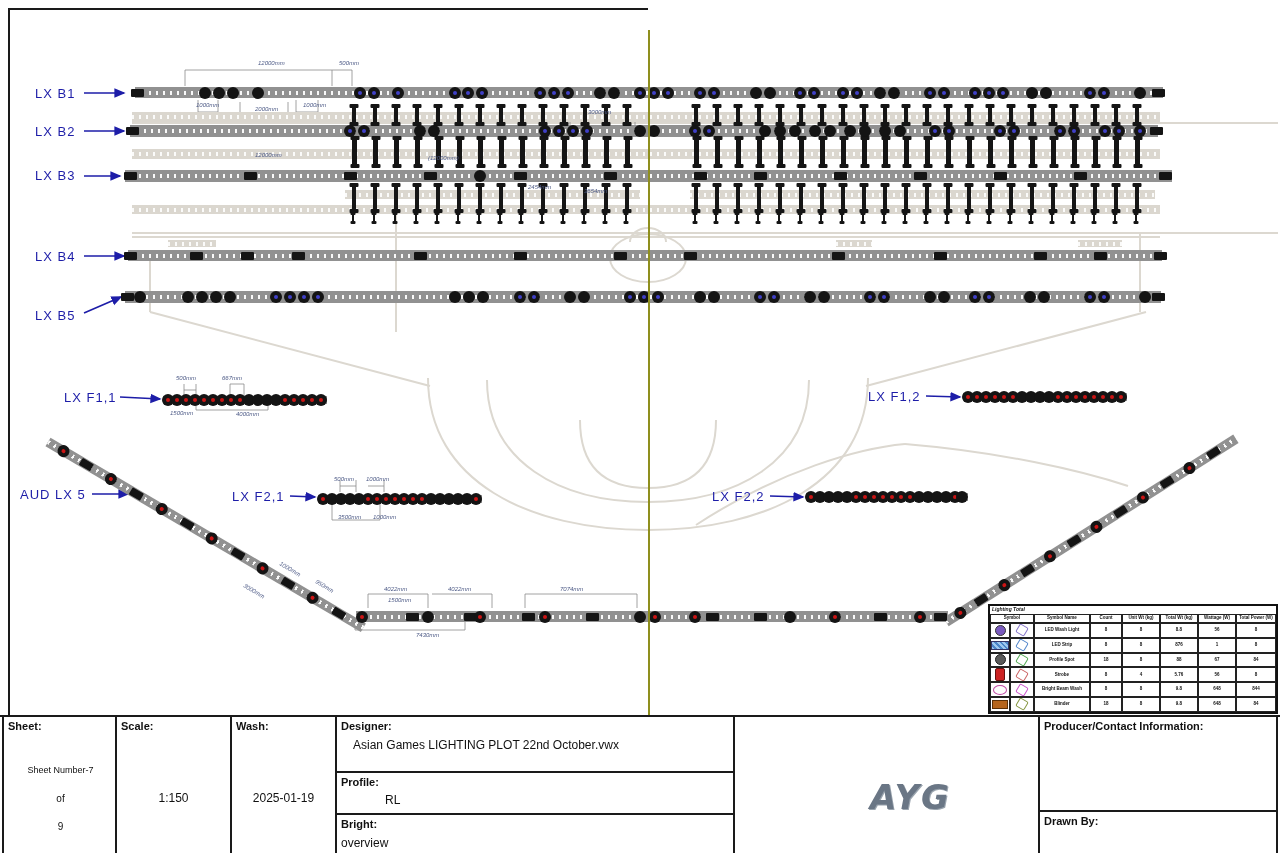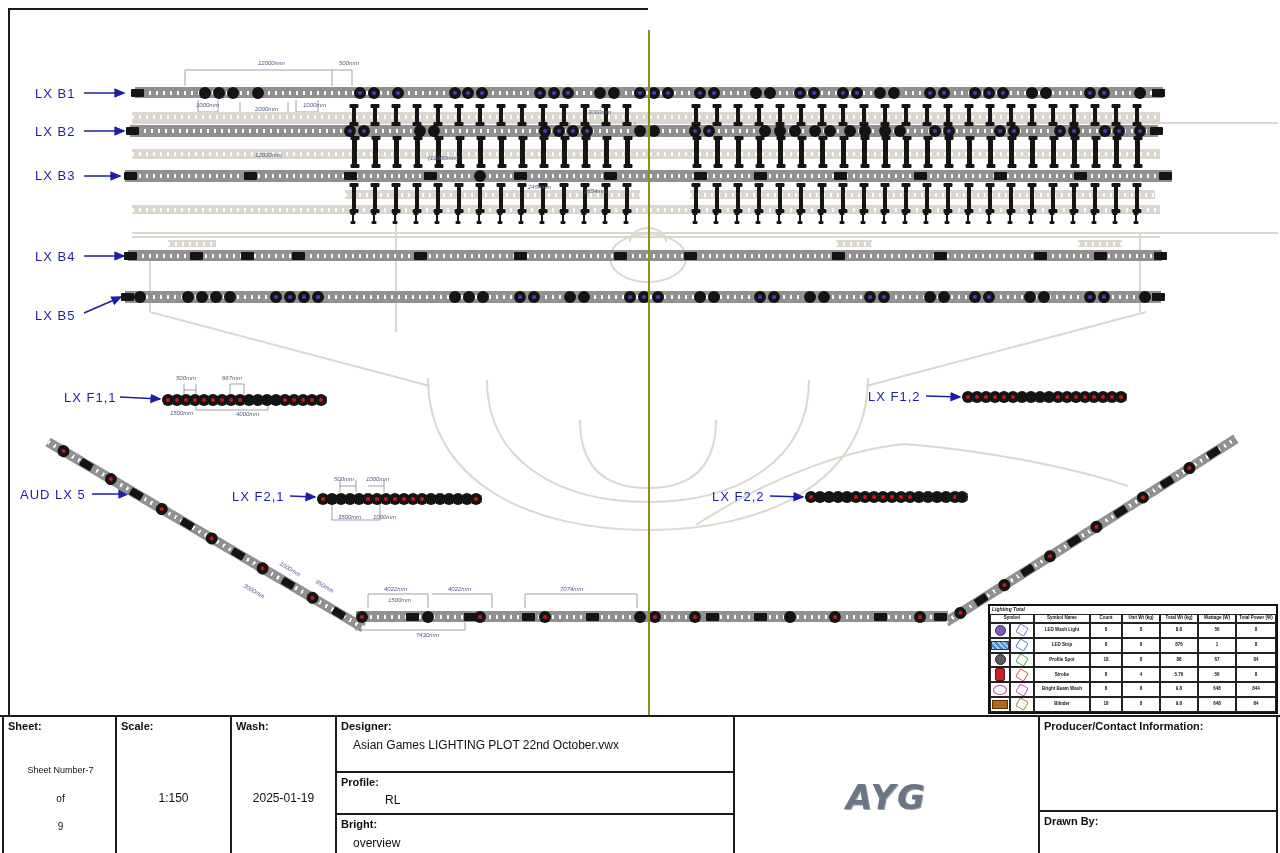--- a/index.html
+++ b/index.html
@@ -47,21 +47,21 @@
   .sym.pink-ellipse{width:12px;height:8px;border:1.5px solid #c04aa6;border-radius:50%;background:#fff;}
   .sym.brown-rect{width:14px;height:7px;background:#b5651d;border:1px solid #5a3007;}
   .mini{width:8px;height:8px;border:1px solid;transform:rotate(30deg);border-radius:2px;}
   
   .tb{left:0px;top:715px;width:1280px;height:138px;border-top:2px solid #1a1a1a;background:#fff;box-sizing:border-box;}
   .tb-cell{position:absolute;top:0;height:138px;border-right:2px solid #1a1a1a;border-left:none;box-sizing:border-box;}
   .tb-lab{position:absolute;font-weight:bold;font-size:11px;color:#111;white-space:nowrap;}
   .tb-val{position:absolute;font-size:12px;color:#111;white-space:nowrap;}
   .tb-hr{position:absolute;left:0;width:100%;height:2px;background:#1a1a1a;}
   .logo{position:absolute;color:#6a7685;font-size:34px;font-weight:bold;font-style:italic;
-        font-family:"DejaVu Sans", sans-serif;letter-spacing:2px;text-shadow:1px 1px 0 #9aa4ae;}
+        font-family:"DejaVu Sans", sans-serif;letter-spacing:2px;text-shadow:1px 1px 0 #9aa4ae;padding-left:24px;}
   svg.overlay{position:absolute;left:0;top:0;pointer-events:none;}
 </style>
 </head>
 <body>
 
 <div id="stage">
 
   <div class="abs pborder-left"></div>
   <div class="abs pborder-top"></div>
 
@@ -698,21 +698,21 @@
       <div class="tb-val" style="left:0;top:74px;width:103px;text-align:center;">2025-01-19</div>
     </div>
     <div class="tb-cell" style="left:337px;width:398px;">
       <div class="tb-lab" style="left:4px;top:3px;">Designer:</div>
       <div class="tb-val" style="left:16px;top:21px;">Asian Games LIGHTING PLOT 22nd October.vwx</div>
       <div class="tb-hr" style="top:54px;"></div>
       <div class="tb-lab" style="left:4px;top:59px;">Profile:</div>
       <div class="tb-val" style="left:0;top:76px;margin-left:48px;">RL</div>
       <div class="tb-hr" style="top:96px;"></div>
       <div class="tb-lab" style="left:4px;top:101px;">Bright:</div>
-      <div class="tb-val" style="left:16px;top:119px;">overview</div>
+      <div class="tb-val" style="left:4px;top:119px;">overview</div>
     </div>
     <div class="tb-cell" style="left:735px;width:305px;">
       <div class="logo" style="left:0;top:60px;width:100%;text-align:center;">AYG</div>
     </div>
     <div class="tb-cell" style="left:1040px;width:238px;">
       <div class="tb-lab" style="left:4px;top:3px;">Producer/Contact Information:</div>
       <div class="tb-hr" style="top:93px;"></div>
       <div class="tb-lab" style="left:4px;top:98px;">Drawn By:</div>
     </div>
   </div>

